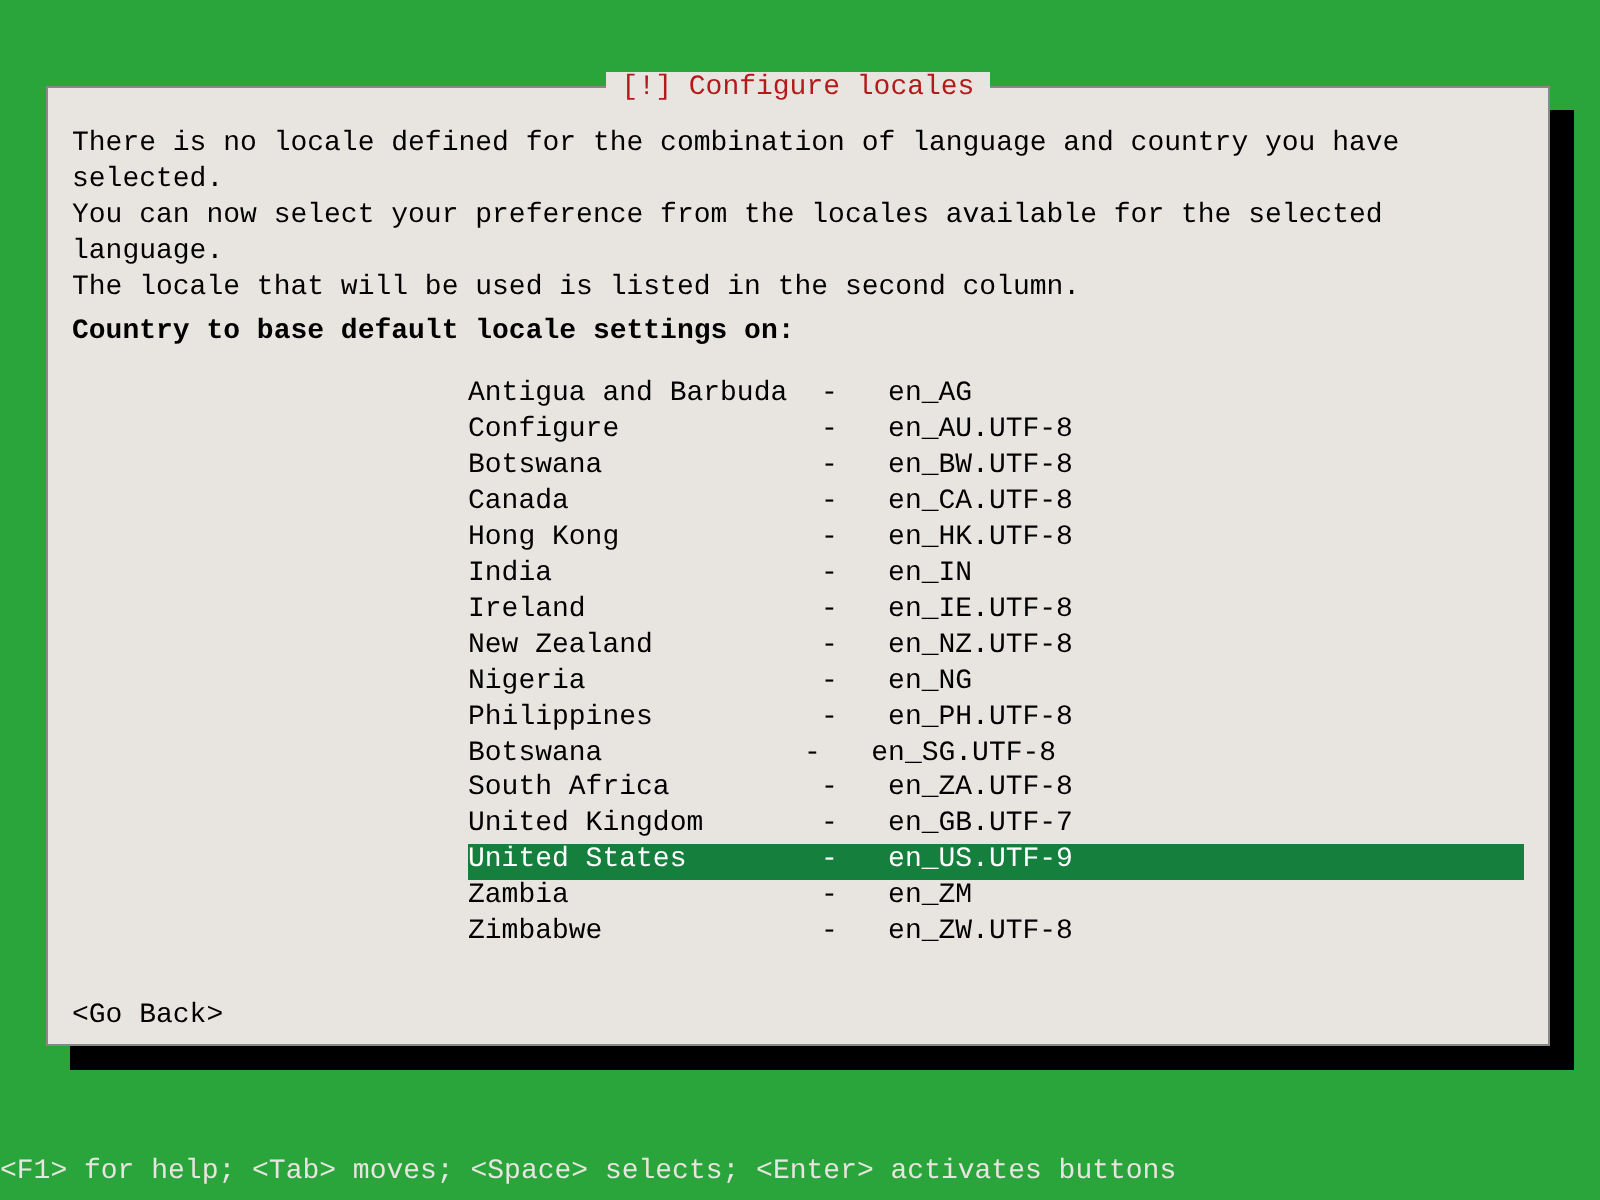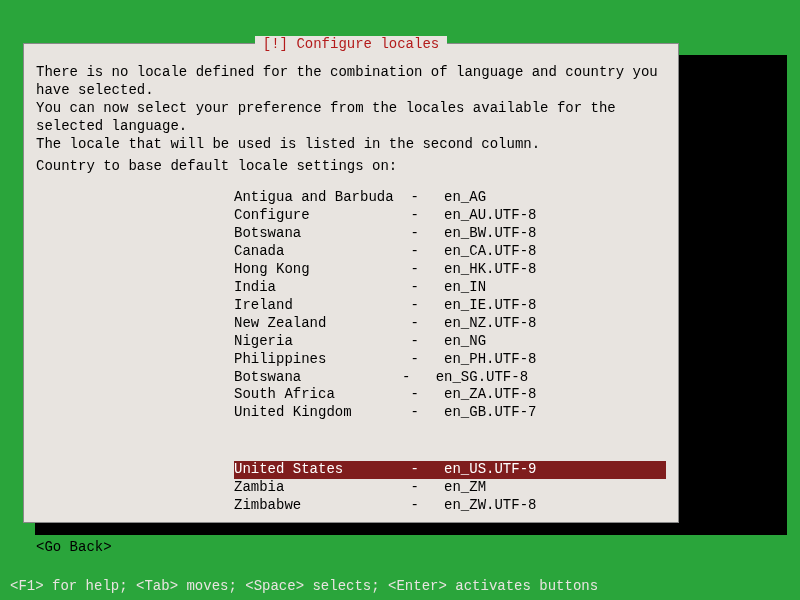--- a/index.html
+++ b/index.html
@@ -21,21 +21,21 @@
       left: 35px;
       top: 55px;
       width: 752px;
       height: 480px;
       background: #000;
     }
     .dialog {
       position: absolute;
       left: 23px;
       top: 43px;
-      width: 656px;
+      width: 752px;
       height: 480px;
       background: #e8e4e0;
       border: 1px solid #888;
     }
     .title-bar {
       position: absolute;
       top: -8px;
       left: 0;
       width: 100%;
       text-align: center;
@@ -51,32 +51,32 @@
       color: #000;
       line-height: 1.28;
     }
     .intro-text {
       white-space: pre-wrap;
       margin-bottom: 4px;
     }
     .prompt-text {
       white-space: pre-wrap;
       margin-bottom: 14px;
+      font-weight: bold;
     }
     .locale-list {
       margin-left: 198px;
     }
     .locale-row {
       display: flex;
       white-space: pre;
     }
     .locale-row.selected {
-      background: #7f1d1d;
+      background: #15803d;
       color: #fff;
-      margin-top: 39px;
     }
     .locale-country {
       display: inline-block;
       font-family: Liberation Mono, monospace;
     }
     .locale-sep {
       display: inline-block;
     }
     .locale-code {
       display: inline-block;
@@ -84,21 +84,21 @@
     .go-back {
       margin-top: 24px;
     }
     .help-bar {
       position: absolute;
       left: 0;
       bottom: 6px;
       color: #e8e4e0;
       white-space: pre;
       font-size: 14px;
-      padding-left: 10px;
+      padding-left: 0px;
     }
   </style>
 </head>
 <body>
 
 <div class="shadow"></div>
 
 <div class="dialog">
   <div class="title-bar">
     <span class="title-inner">[!] Configure locales</span>

